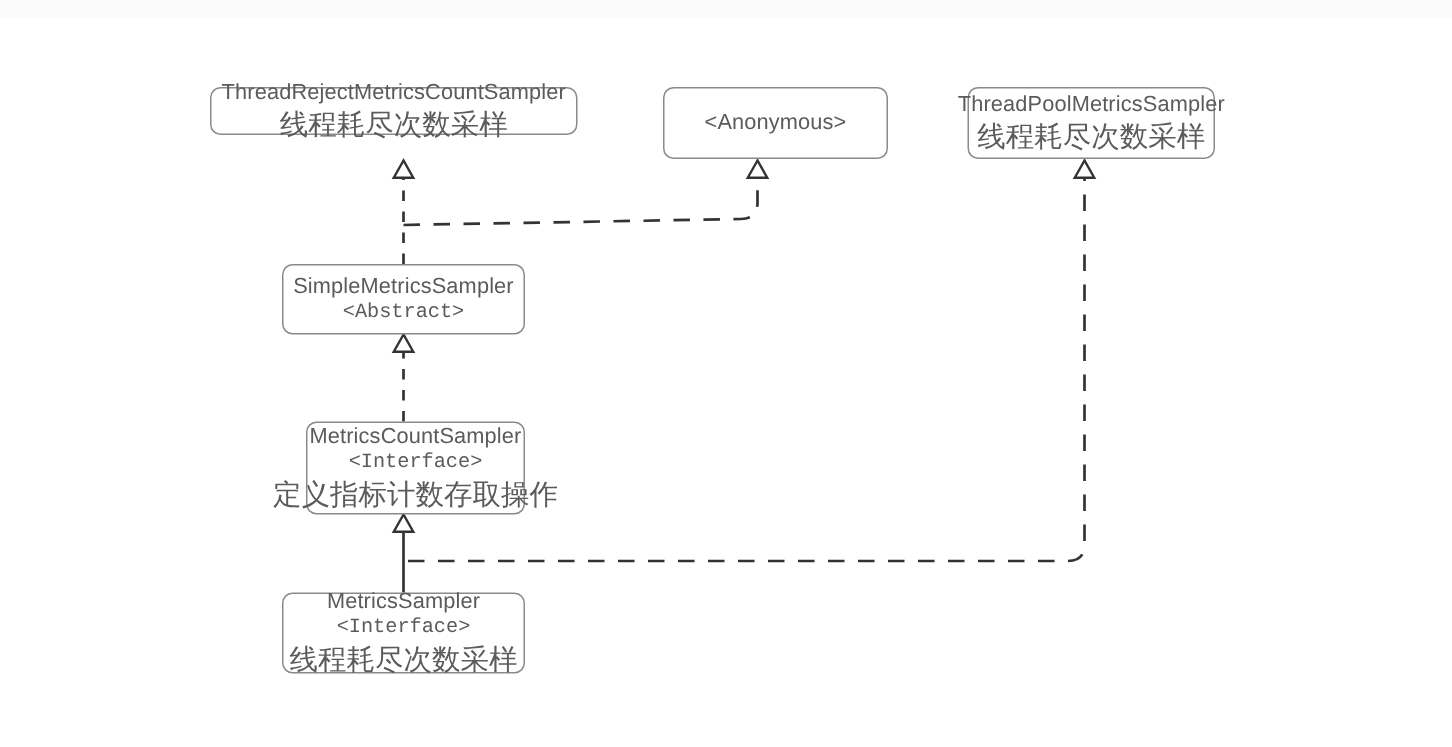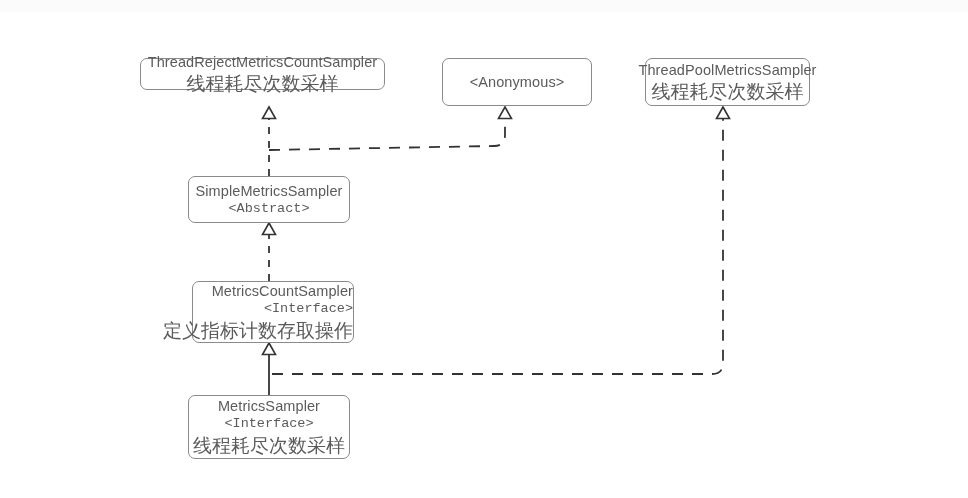--- a/index.html
+++ b/index.html
@@ -66,22 +66,22 @@
   .node .cjk {
     font-family: "DejaVu Sans", "Liberation Sans", sans-serif;
     font-size: 19px;
   }
 
   
   #node-thread-reject   { left: 140px; top: 58px;  width: 245px; height: 32px; }
   #node-anonymous       { left: 442px; top: 58px;  width: 150px; height: 48px; }
   #node-thread-pool     { left: 645px; top: 58px;  width: 165px; height: 48px; justify-content: center; }
   #node-simple          { left: 188px; top: 176px; width: 162px; height: 47px; }
-  #node-metrics-count   { left: 192px; top: 281px; width: 162px; height: 62px; align-items: flex-end; }
-  #node-metrics-sampler { left: 188px; top: 395px; width: 162px; height: 64px; }
+  #node-metrics-count   { left: 204px; top: 281px; width: 146px; height: 62px; }
+  #node-metrics-sampler { left: 188px; top: 395px; width: 162px; height: 54px; }
 </style>
 </head>
 <body>
 
 <div id="diagram-canvas">
 
   <div class="top-strip"></div>
 
   <svg class="edges" viewBox="0 0 968 498" xmlns="http://www.w3.org/2000/svg">
 

